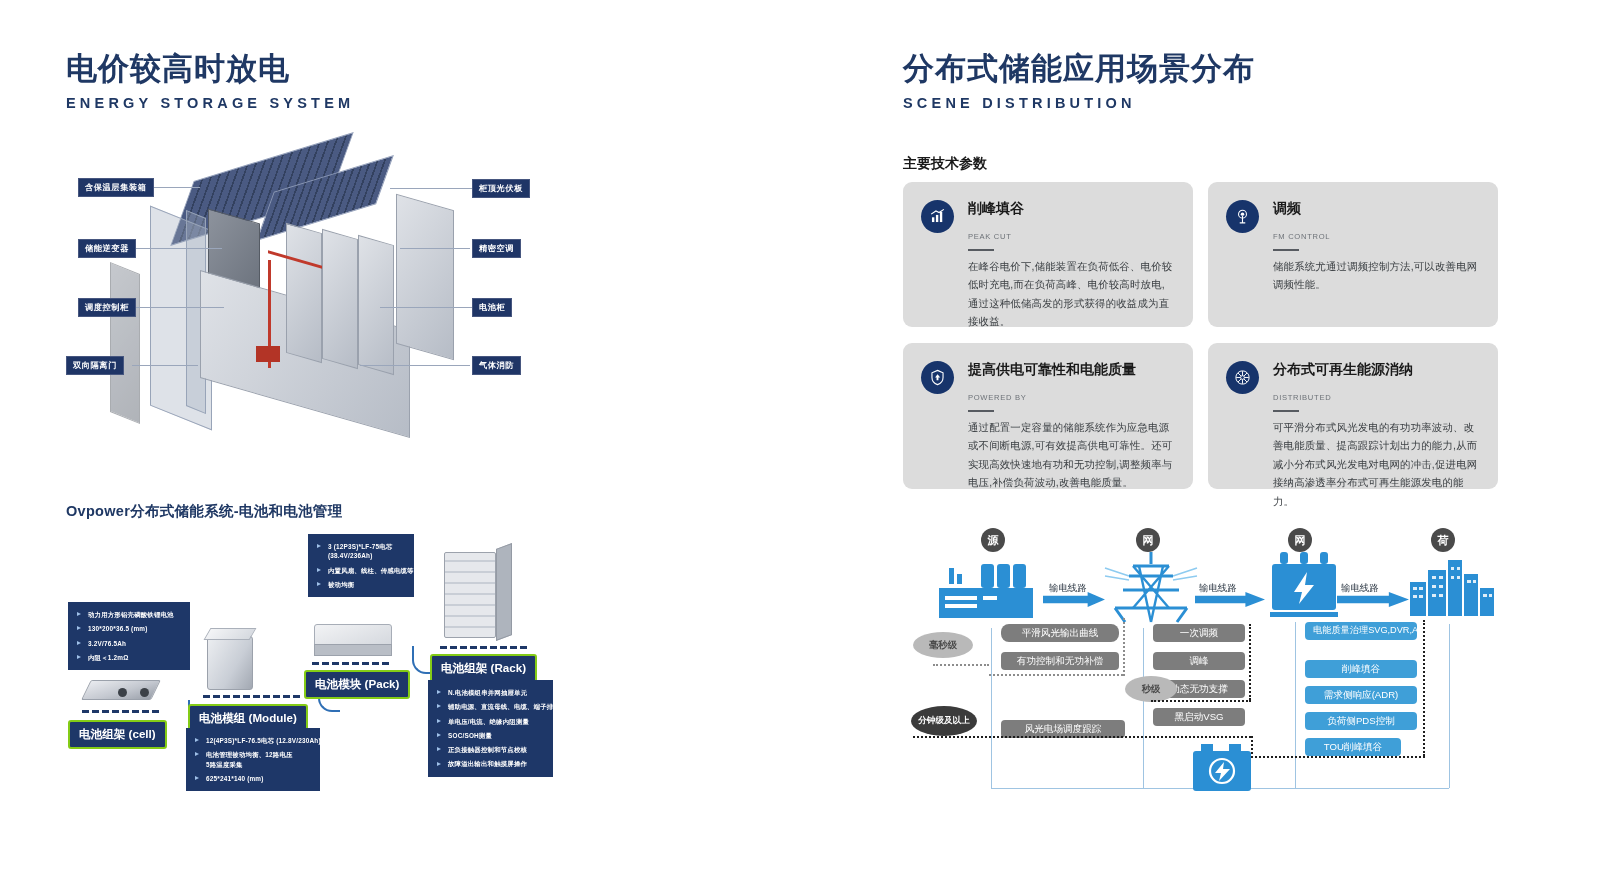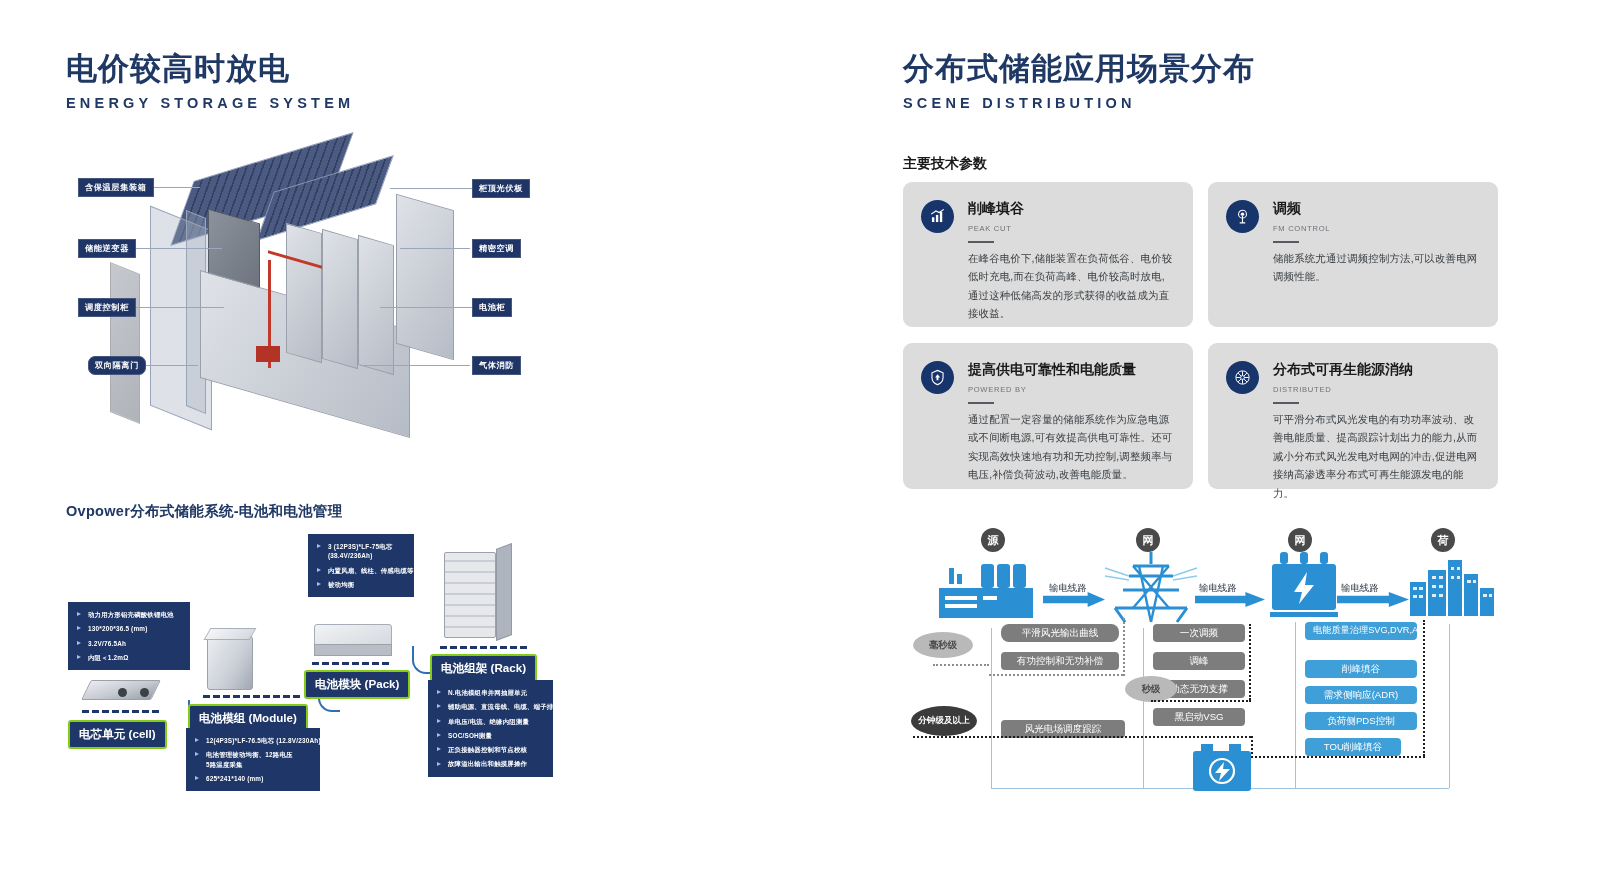--- a/index.html
+++ b/index.html
@@ -66,21 +66,21 @@
   .card {
     position:absolute; background:#dcdcdc; border-radius:9px; padding:18px 20px 16px 18px;
     display:flex; gap:14px;
   }
   .cicon {
     flex:0 0 auto; width:33px; height:33px; border-radius:50%;
     background:#17346b; color:#fff; display:flex; align-items:center; justify-content:center;
   }
   .cbody { flex:1 1 auto; min-width:0; }
   .ctitle { font-size:14px; font-weight:bold; color:#1a1a1a; line-height:1.25; }
-  .csub   { font-size:7.6px; color:#6d7278; letter-spacing:.7px; margin-top:6px; }
+  .csub   { font-size:7.6px; color:#6d7278; letter-spacing:.7px; margin-top:14px; }
   .crule  { width:26px; height:2px; background:#575b61; margin:8px 0 7px 0; }
   .ctext  { font-size:10.4px; color:#3c4044; line-height:1.78; letter-spacing:.2px; }
 
   
   #flow { position:absolute; left:903px; top:520px; width:620px; height:300px; }
   .node-badge {
     position:absolute; width:24px; height:24px; border-radius:50%; background:#4a4a4a;
     color:#fff; font-size:11px; font-weight:bold; display:flex; align-items:center; justify-content:center;
   }
   .bluefig { position:absolute; color:#2b8fd4; }
@@ -147,21 +147,21 @@
     <div class="leader" style="left:72px;  top:215px; width:66px;"></div>
 
     <div class="leader" style="left:330px; top:38px;  width:82px;"></div>
     <div class="leader" style="left:340px; top:98px;  width:70px;"></div>
     <div class="leader" style="left:320px; top:157px; width:92px;"></div>
     <div class="leader" style="left:300px; top:215px; width:110px;"></div>
 
     <div class="lbl" style="left:18px;  top:28px;">含保温层集装箱</div>
     <div class="lbl" style="left:18px;  top:89px;">储能逆变器</div>
     <div class="lbl" style="left:18px;  top:148px;">调度控制柜</div>
-    <div class="lbl" style="left:28px;  top:206px;border-radius:7px;">双向隔离门</div>
+    <div class="lbl" style="left:6px;  top:206px;">双向隔离门</div>
 
     <div class="lbl" style="left:412px; top:29px;">柜顶光伏板</div>
     <div class="lbl" style="left:412px; top:89px;">精密空调</div>
     <div class="lbl" style="left:412px; top:148px;">电池柜</div>
     <div class="lbl" style="left:412px; top:206px;">气体消防</div>
   </div>
 
   <div id="chain-title">Ovpower分布式储能系统-电池和电池管理</div>
 
   <div id="chain">
@@ -182,21 +182,21 @@
     <div class="dashrow" style="left:22px; top:182px;">
       <i></i>
         <i></i>
         <i></i>
         <i></i>
         <i></i>
         <i></i>
         <i></i>
         <i></i>
     </div>
-    <div class="chip" style="left:8px; top:192px; font-size:11.6px;">电芯单元 (cell)</div>
+    <div class="chip" style="left:8px; top:192px; font-size:11.6px;">电池组架 (cell)</div>
 
     <div class="curve" style="left:128px; top:172px; width:20px; height:38px;"></div>
 
     <div class="device dev-cell" style="left:147px; top:108px; width:46px; height:54px; border-radius:3px;
                 background:linear-gradient(120deg,#eceef1 0%,#c9ced6 60%,#a2a8b2 100%);"></div>
     <div class="device" style="left:147px; top:100px; width:46px; height:12px; transform:skewX(-30deg);
                 background:linear-gradient(120deg,#f4f5f7,#d5d9df); border:1px solid #aab0ba;"></div>
     <div class="dashrow" style="left:143px; top:167px;">
       <i></i>
         <i></i>

